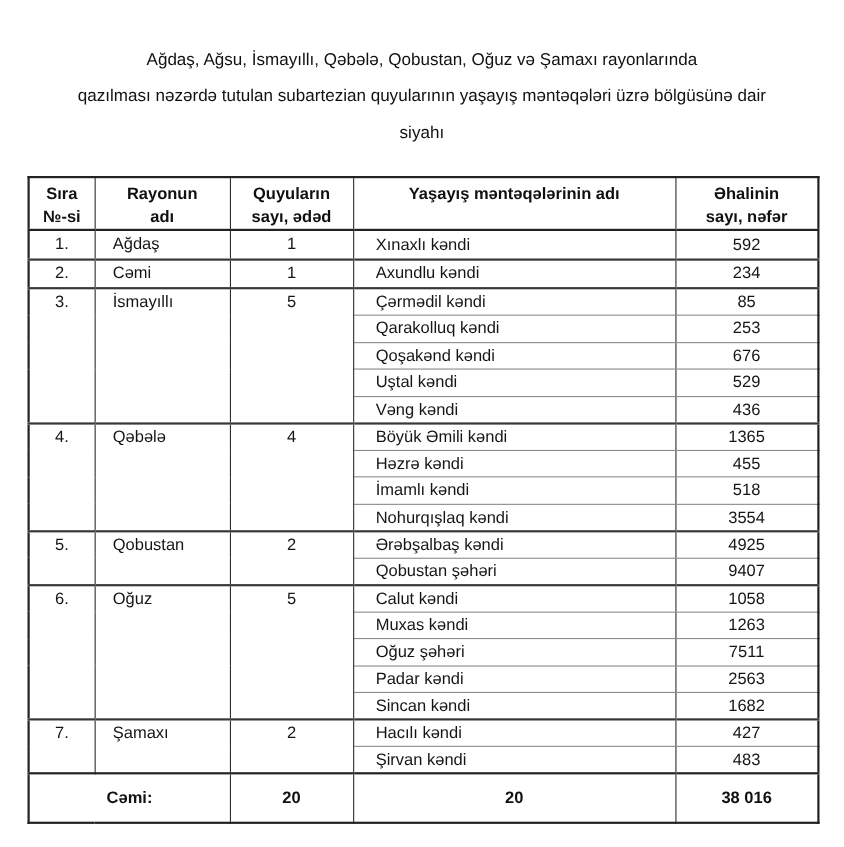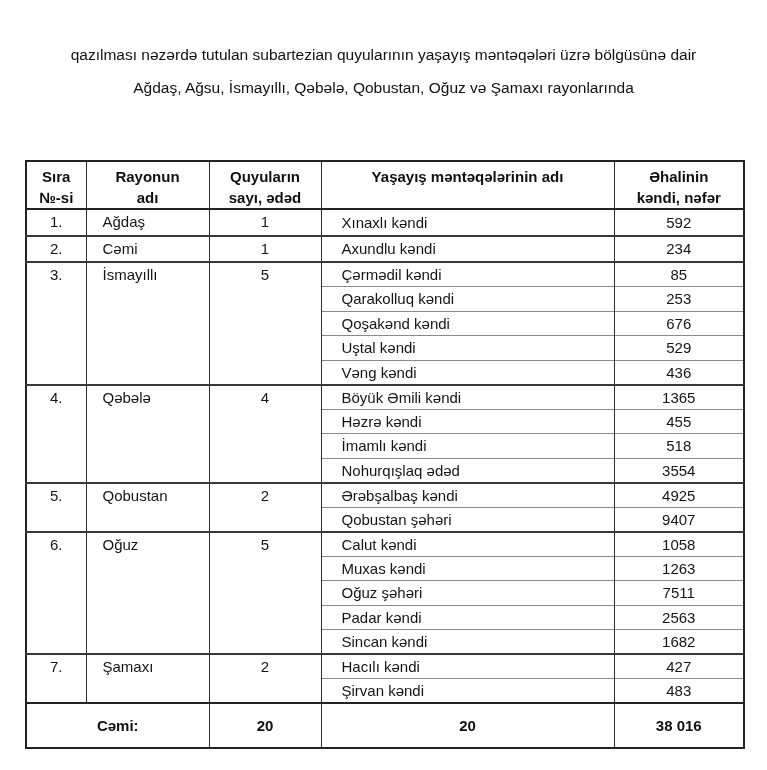--- a/index.html
+++ b/index.html
@@ -37,22 +37,23 @@
   tfoot tr { height: 45px; margin-left: 15px; }
   tfoot td {
     border-top: 2px solid #222; border-left: 1px solid #2e2e2e; border-right: 1px solid #2e2e2e;
     font-size: 15px; font-weight: bold; text-align: center; vertical-align: middle; color: #101010;
   }
 </style>
 </head>
 <body>
 
 <div class="title-block">
+  <div>Ağdaş, Ağsu, İsmayıllı, Qəbələ, Qobustan, Oğuz və Şamaxı rayonlarında</div>
   <div>qazılması nəzərdə tutulan subartezian quyularının yaşayış məntəqələri üzrə bölgüsünə dair</div>
-  <div>Ağdaş, Ağsu, İsmayıllı, Qəbələ, Qobustan, Oğuz və Şamaxı rayonlarında</div>
+  <div>siyahı</div>
 </div>
 
 <table class="data-table">
   <colgroup>
     <col style="width:60px">
       <col style="width:123px">
       <col style="width:112px">
       <col style="width:293px">
       <col style="width:130px">
   </colgroup>
@@ -69,21 +70,21 @@
       <th>
         <div>Quyuların</div>
         <div>sayı, ədəd</div>
       </th>
       <th>
         <div>Yaşayış məntəqələrinin adı</div>
         <div></div>
       </th>
       <th>
         <div>Əhalinin</div>
-        <div>kəndi, nəfər</div>
+        <div>sayı, nəfər</div>
       </th>
     </tr>
   </thead>
   <tbody>
     <tr class="group-start">
       <td class="center rowhead">1.</td>
       <td class="rayon rowhead">Ağdaş</td>
       <td class="center rowhead">1</td>
       <td class="name">Xınaxlı kəndi</td>
       <td class="center">592</td>
@@ -127,21 +128,21 @@
     </tr>
     <tr class="sub">
       <td class="name">Həzrə kəndi</td>
       <td class="center">455</td>
     </tr>
     <tr class="sub">
       <td class="name">İmamlı kəndi</td>
       <td class="center">518</td>
     </tr>
     <tr class="sub">
-      <td class="name">Nohurqışlaq ədəd</td>
+      <td class="name">Nohurqışlaq kəndi</td>
       <td class="center">3554</td>
     </tr>
     <tr class="group-start">
       <td class="center rowhead" rowspan="2">5.</td>
       <td class="rayon rowhead" rowspan="2">Qobustan</td>
       <td class="center rowhead" rowspan="2">2</td>
       <td class="name">Ərəbşalbaş kəndi</td>
       <td class="center">4925</td>
     </tr>
     <tr class="sub">

